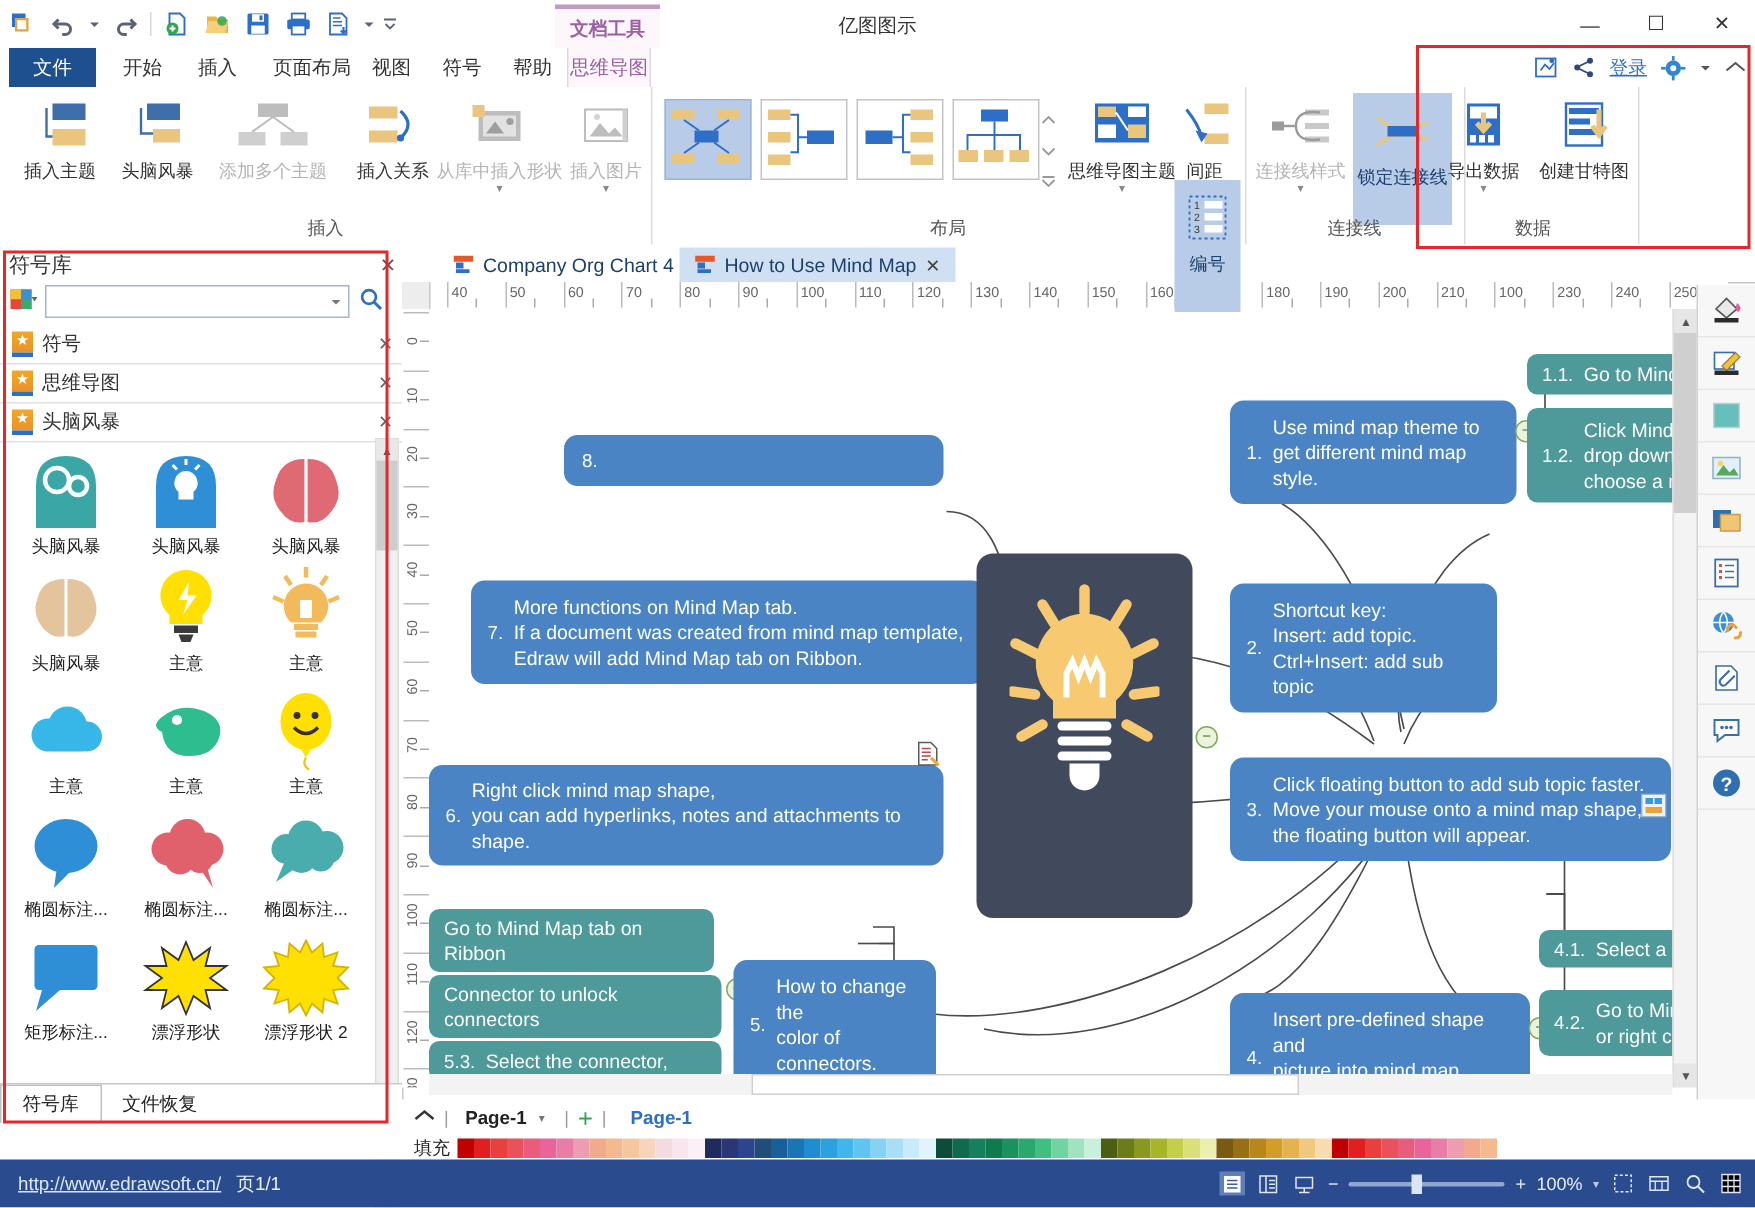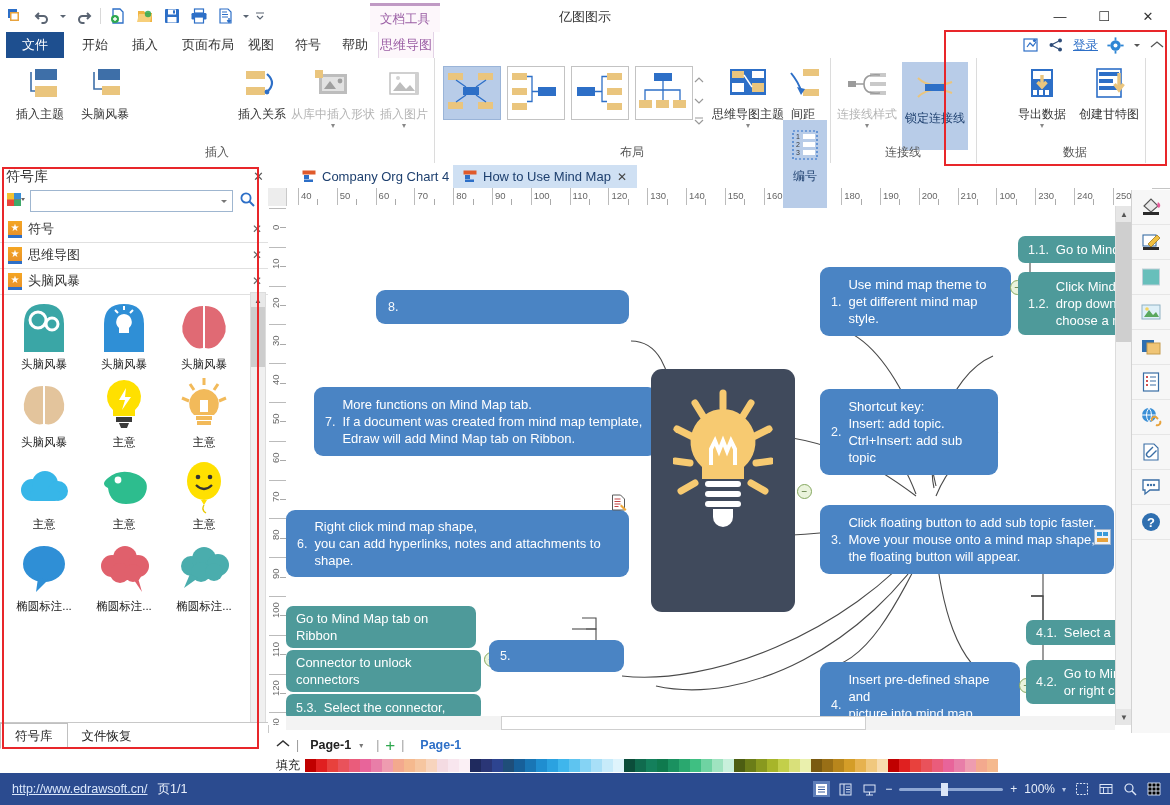--- a/index.html
+++ b/index.html
@@ -11,21 +11,21 @@
   }
   .app{position:relative;width:1170px;height:805px;}
 
   
   .titlebar{position:absolute;left:0;top:0;width:1170px;height:32px;background:#fff;}
   .qat{position:absolute;left:4px;top:4px;display:flex;align-items:center;gap:3px;}
   .qat .qicon{width:24px;height:24px;display:flex;align-items:center;justify-content:center;cursor:default;}
   .qat .qicon svg{display:block;}
   .qsep{width:1px;height:16px;background:#d8d8d8;margin:0 2px;}
   .doc-tool{position:absolute;left:370px;top:3px;width:70px;height:27px;background:#fdf7fb;border-top:3px solid #c09ac4;
-    display:flex;align-items:center;justify-content:center;color:#9b5fa5;font-size:12.5px;}
+    display:flex;align-items:center;justify-content:center;color:#9b5fa5;font-size:12.5px;font-weight:bold;}
   .app-title{position:absolute;left:0;top:8px;width:1170px;text-align:center;font-size:13px;color:#333;pointer-events:none;}
   .wincontrols{position:absolute;right:0;top:0;height:32px;display:flex;}
   .wincontrols div{width:44px;height:32px;display:flex;align-items:center;justify-content:center;color:#333;font-size:13px;}
 
   
   .menurow{position:absolute;left:0;top:32px;width:1170px;height:26px;background:#fff;border-bottom:1px solid #1e4f8f;}
   .mtab{position:absolute;top:0;height:26px;display:flex;align-items:center;justify-content:center;
     font-size:13px;color:#333;padding:0 10px;cursor:default;}
   .mtab.file{background:#1e4f8f;color:#fff;left:6px;width:58px;padding:0;text-align:center;}
   .mtab.active-doc{background:#fdf7fb;color:#9b5fa5;border:1px solid #e3d3e6;border-bottom:none;border-top:none;}
@@ -288,20 +288,31 @@
       <div class="ritem" style="left:73px">
         <span class="rico">
           <svg width="44" height="38" viewBox="0 0 44 38">
               <rect x="15" y="4" width="22" height="11" fill="#3e6fa8"></rect>
               <rect x="19" y="21" width="18" height="9" fill="#eac57d"></rect>
               <path d="M11 7 v17 h8" stroke="#3e6fa8" stroke-width="1.6" fill="none"></path>
             </svg>
         </span>
         <span class="rlbl">头脑风暴</span>
       </div>
+      <div class="ritem dim" style="left:139px;width:86px">
+        <span class="rico">
+          <svg width="56" height="38" viewBox="0 0 56 38">
+              <rect x="18" y="4" width="20" height="9" fill="#bdbdbd"></rect>
+              <rect x="5" y="23" width="18" height="9" fill="#cfcfcf"></rect>
+              <rect x="33" y="23" width="18" height="9" fill="#cfcfcf"></rect>
+              <path d="M28 13 L14 23 M28 13 L42 23" stroke="#bdbdbd" stroke-width="1.4"></path>
+            </svg>
+        </span>
+        <span class="rlbl">添加多个主题</span>
+      </div>
       <div class="ritem" style="left:230px">
         <span class="rico">
           <svg width="44" height="38" viewBox="0 0 44 38">
               <rect x="6" y="6" width="19" height="8" fill="#eac57d"></rect>
               <rect x="6" y="22" width="19" height="8" fill="#eac57d"></rect>
               <path d="M27 9 q10 9 0 18" stroke="#2d6fc7" stroke-width="2.2" fill="none"></path>
               <circle cx="27" cy="27" r="2.4" fill="#2d6fc7"></circle>
             </svg>
         </span>
         <span class="rlbl">插入关系</span>
@@ -453,21 +464,21 @@
           <svg width="46" height="38" viewBox="0 0 46 38">
               <path d="M6 9 q12 12 34 4 M6 28 q12 -12 34 -4" stroke="#eac57d" stroke-width="2" fill="none"></path>
               <rect x="13" y="15" width="20" height="7" fill="#2d6fc7"></rect>
             </svg>
         </span>
         <span class="rlbl" style="color:#1d3f6e">锁定连接线</span>
       </div>
       <div class="glabel">连接线</div>
     </div>
 
-    <div class="rgroup" style="left:1005px;width:140px">
+    <div class="rgroup" style="left:952px;width:140px">
       <div class="ritem" style="left:5px;width:64px">
         <span class="rico">
           <svg width="40" height="38" viewBox="0 0 40 38">
               <rect x="9" y="4" width="22" height="28" fill="#2d6fc7"></rect>
               <rect x="11" y="6" width="18" height="8" fill="#fff"></rect>
               <g fill="#fff">
                 <rect x="11" y="25" width="4" height="5"></rect>
                 <rect x="17" y="25" width="4" height="5"></rect>
                 <rect x="23" y="25" width="4" height="5"></rect>
               </g>
@@ -685,20 +696,47 @@
                   <circle cx="27" cy="30" r="10"></circle>
                   <circle cx="40" cy="30" r="9"></circle>
                 </g>
                 <path d="M16 32 L10 46 L24 36 Z" fill="#4aadad"></path>
               </svg>
           </span>
           <span class="sglbl">椭圆标注...</span>
         </div>
       </div>
 
+      <div class="sgrow" style="margin-top:4px">
+        <div class="sgcell">
+          <span class="sgimg">
+            <svg width="60" height="54" viewBox="0 0 60 54">
+                <rect x="9" y="6" width="42" height="30" rx="3" fill="#2f8fd6"></rect>
+                <path d="M14 36 L10 50 L26 36 Z" fill="#2f8fd6"></path>
+              </svg>
+          </span>
+          <span class="sglbl">矩形标注...</span>
+        </div>
+        <div class="sgcell">
+          <span class="sgimg">
+            <svg width="60" height="52" viewBox="0 0 60 52">
+                <path d="M30 2 L35 14 L46 6 L43 18 L57 18 L46 26 L57 34 L43 34 L46 46 L35 38 L30 50 L25 38 L14 46 L17 34 L3 34 L14 26 L3 18 L17 18 L14 6 L25 14 Z" fill="#ffe000" stroke="#333" stroke-width="1.2"></path>
+              </svg>
+          </span>
+          <span class="sglbl">漂浮形状</span>
+        </div>
+        <div class="sgcell">
+          <span class="sgimg">
+            <svg width="60" height="52" viewBox="0 0 60 52">
+                <path d="M30 1 L34 9 L41 3 L42 12 L51 9 L48 18 L58 19 L51 26 L58 33 L48 34 L51 43 L42 40 L41 49 L34 43 L30 51 L26 43 L19 49 L18 40 L9 43 L12 34 L2 33 L9 26 L2 19 L12 18 L9 9 L18 12 L19 3 L26 9 Z" fill="#ffe000" stroke="#d4b400" stroke-width="1.2"></path>
+              </svg>
+          </span>
+          <span class="sglbl">漂浮形状 2</span>
+        </div>
+      </div>
     </div>
 
     <div class="lp-scroll">
       <div class="arw">▲</div>
       <div class="thumb"></div>
     </div>
 
     <div class="lp-tabs">
       <div class="on">符号库</div>
       <div>文件恢复</div>
@@ -980,20 +1018,23 @@
       <span class="txt">Connector to unlock connectors</span>
     </div>
     <div class="node n-teal" style="left:0px;top:488px;width:195px;padding:5px 10px">
       <span class="num">5.3.</span>
       <span class="txt">Select the connector,</span>
     </div>
     <div class="collapse" style="left:198px;top:446px">−</div>
 
     <div class="node n-blue" style="left:203px;top:434px;width:135px;padding:9px 11px">
       <span class="num">5.</span>
+      <span class="txt">
+        <span>How to change the</span><br><span>color of connectors.</span>
+      </span>
     </div>
 
     <div class="node n-blue" style="left:534px;top:456px;width:200px;padding:9px 11px">
       <span class="num">4.</span>
       <span class="txt">
         <span>Insert pre-defined shape and</span><br><span>picture into mind map shape.</span>
       </span>
     </div>
     <div class="collapse" style="left:733px;top:472px">−</div>
 

